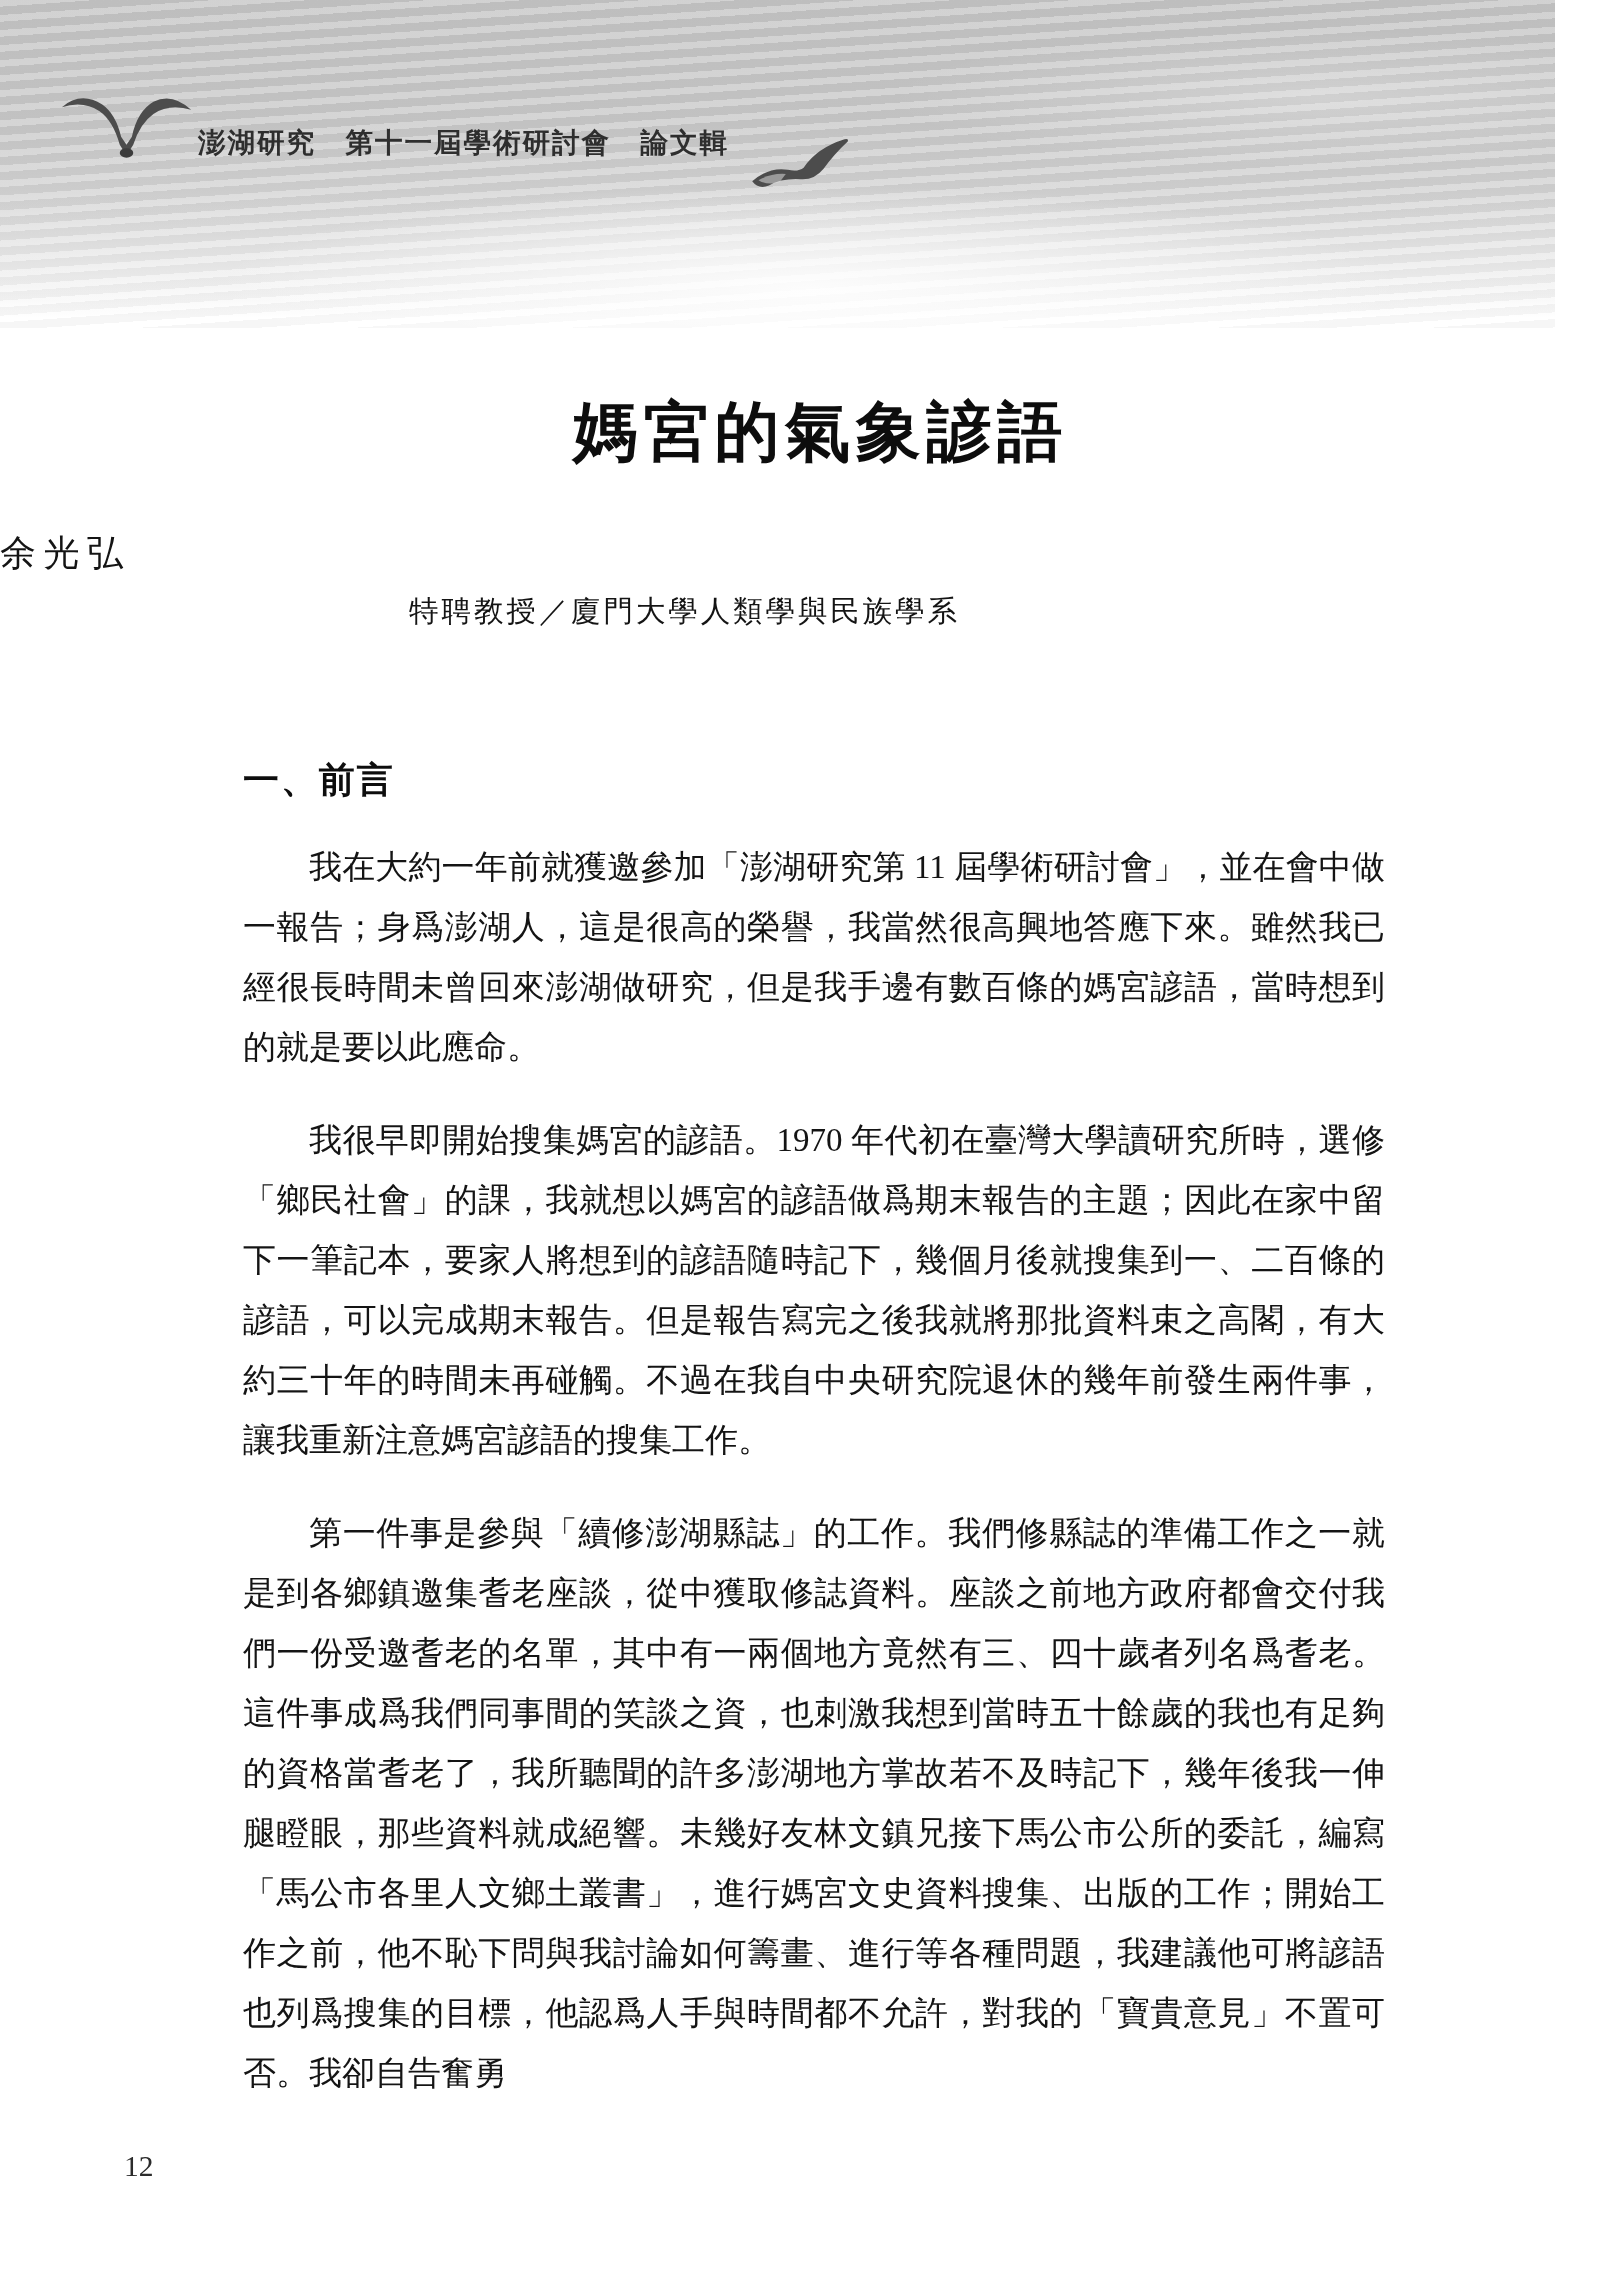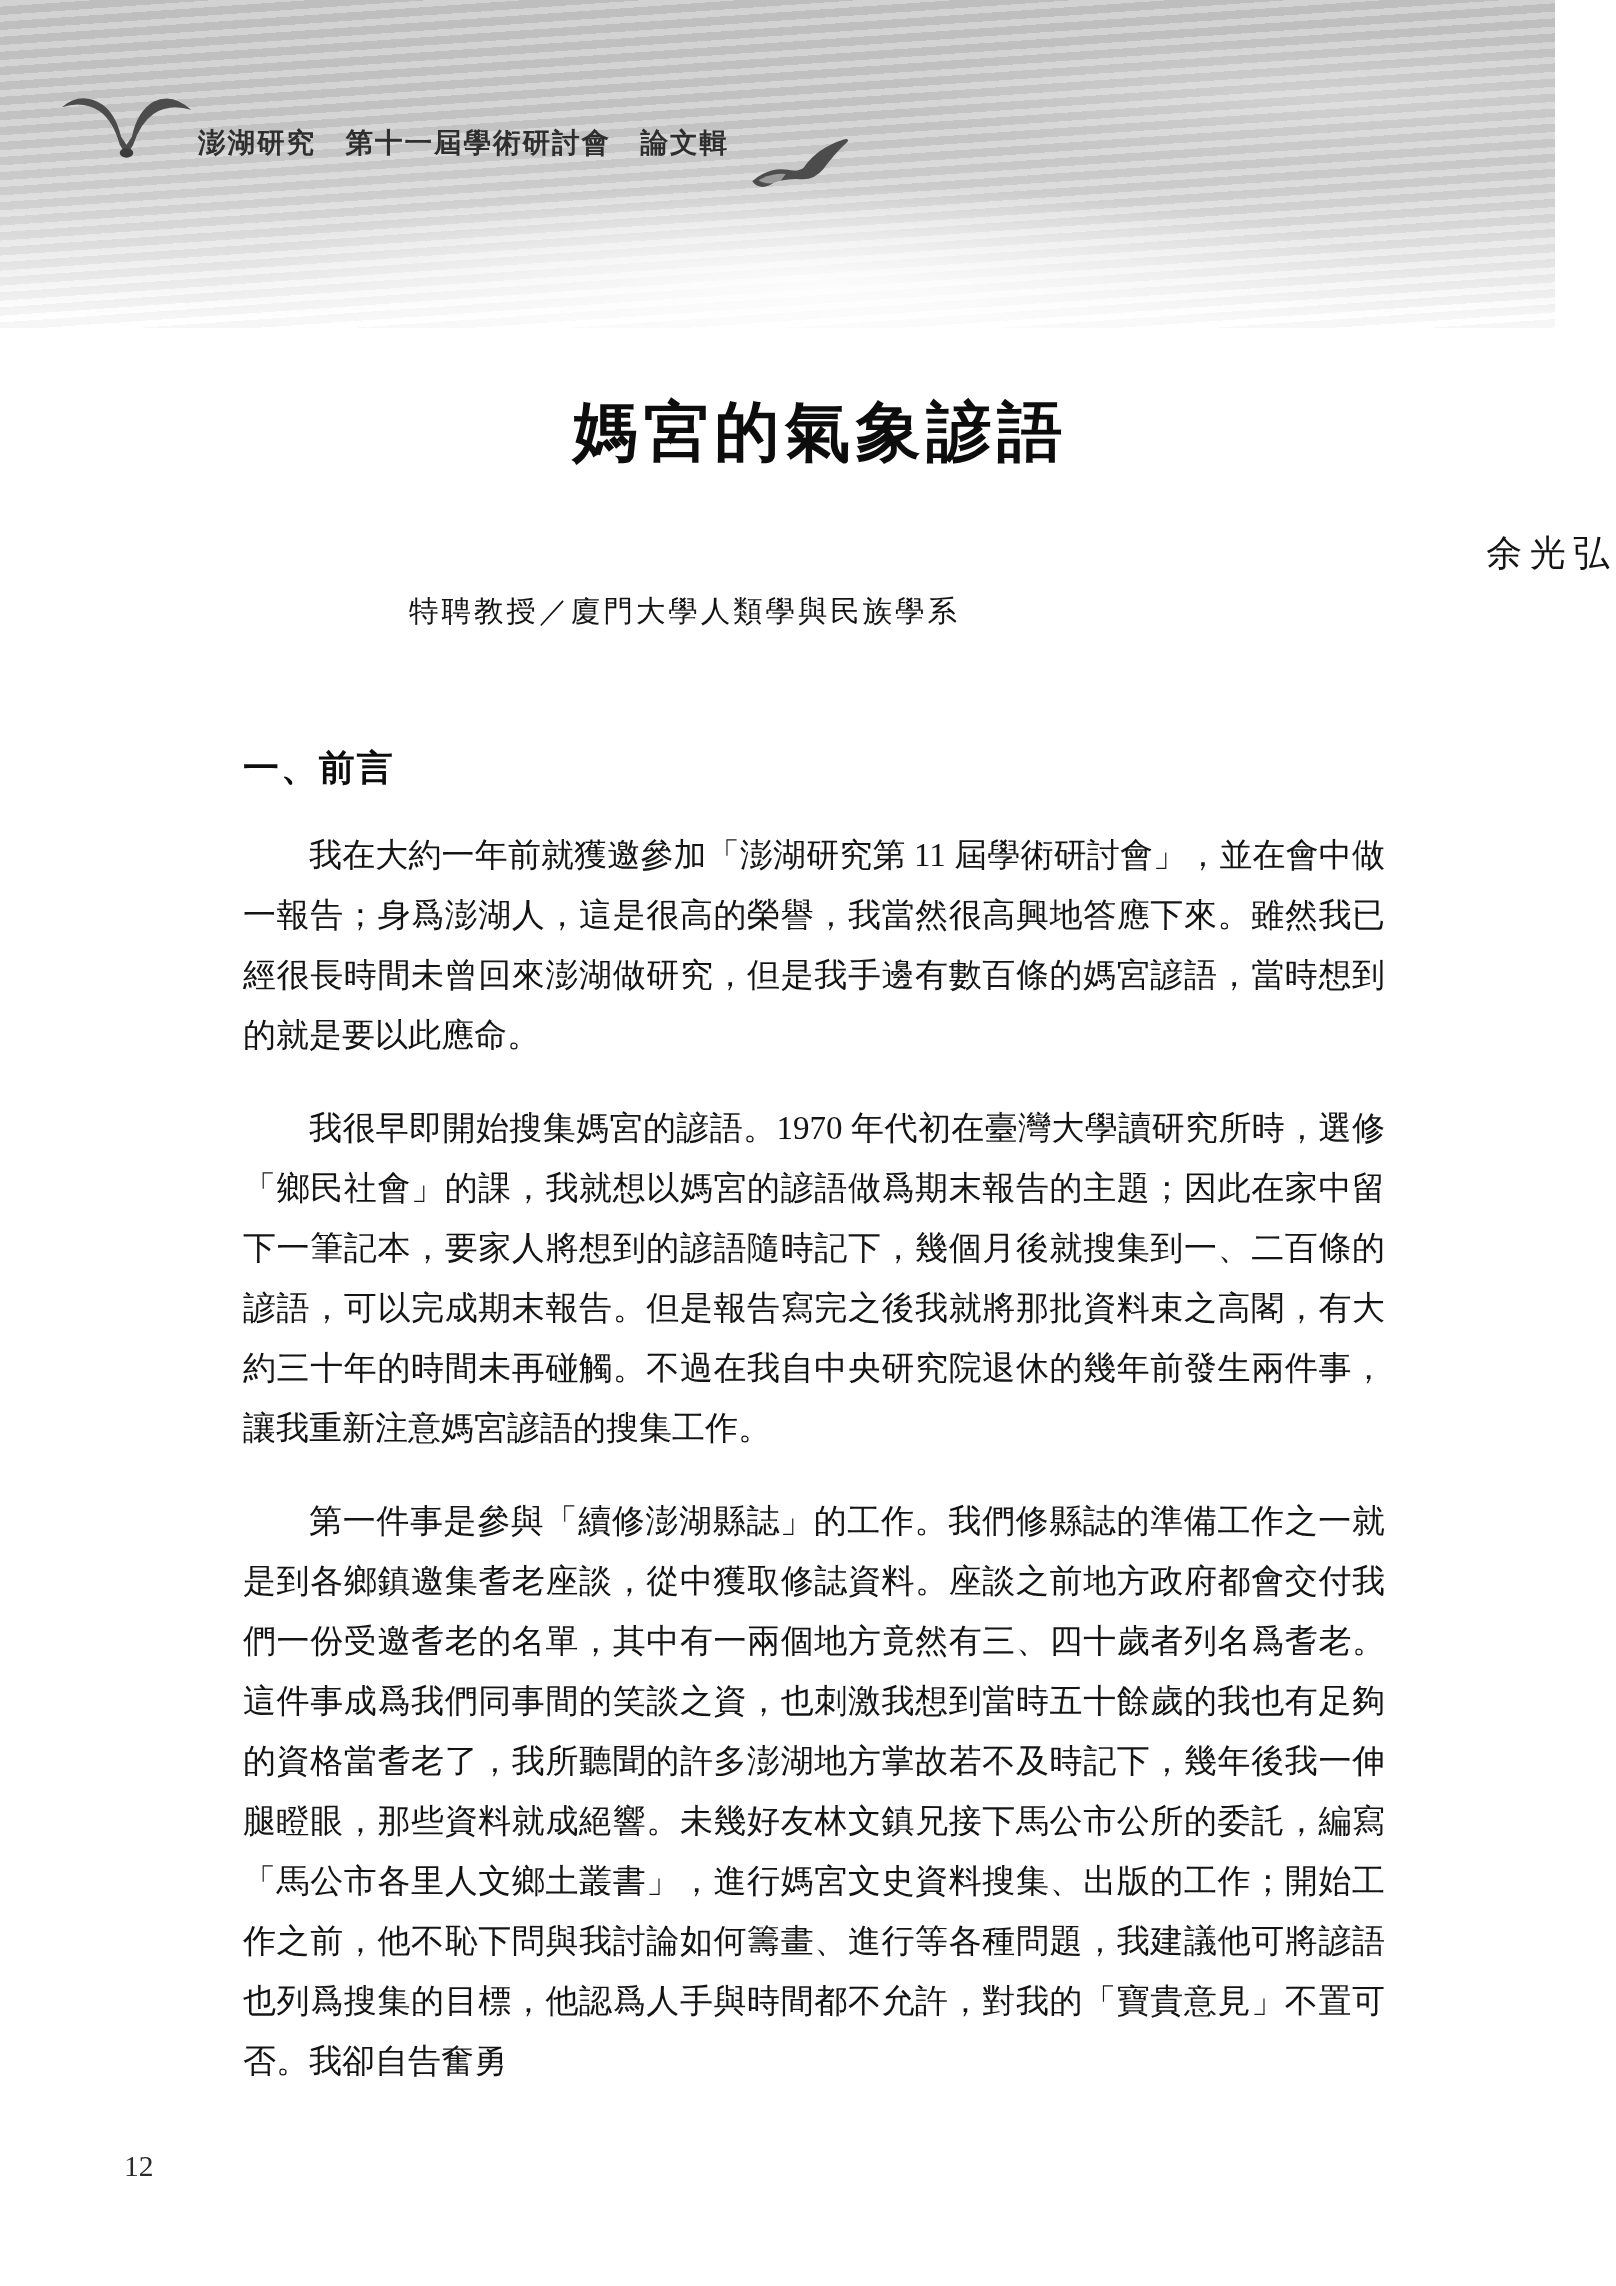--- a/index.html
+++ b/index.html
@@ -32,33 +32,33 @@
   
   .article-title{
     position:absolute;left:0;top:388px;width:1617px;
     text-align:center;font-size:65px;font-weight:bold;
     letter-spacing:5.7px;color:#0d0d0d;
     font-family:"Liberation Serif","DejaVu Serif",serif;
     padding-left:12px;
   }
   .author-name{
     position:absolute;left:0;top:529px;width:1617px;
-    text-align:right;font-size:36px;letter-spacing:7.6px;color:#141414;
+    text-align:left;font-size:36px;letter-spacing:7.6px;color:#141414;
   }
   .author-affiliation{
     position:absolute;left:0;top:592px;width:1369px;
     text-align:center;font-size:29.5px;letter-spacing:2.9px;color:#141414;
   }
   
   .content{
     position:absolute;left:243px;top:744px;width:1142px;
   }
   .section-heading{
     font-size:36px;font-weight:bold;color:#0d0d0d;
-    margin:0 0 32px 0;letter-spacing:1.9px;
+    margin:12px 0 32px 0;letter-spacing:1.9px;
   }
   .para{
     font-size:33px;line-height:60px;
     text-align:justify;text-indent:2em;
     margin:0 0 33px 0;color:#141414;
   }
   .page-number{
     position:absolute;left:124px;top:2150px;
     font-family:Liberation Serif, serif;
     font-size:29.5px;color:#2b2b2b;

